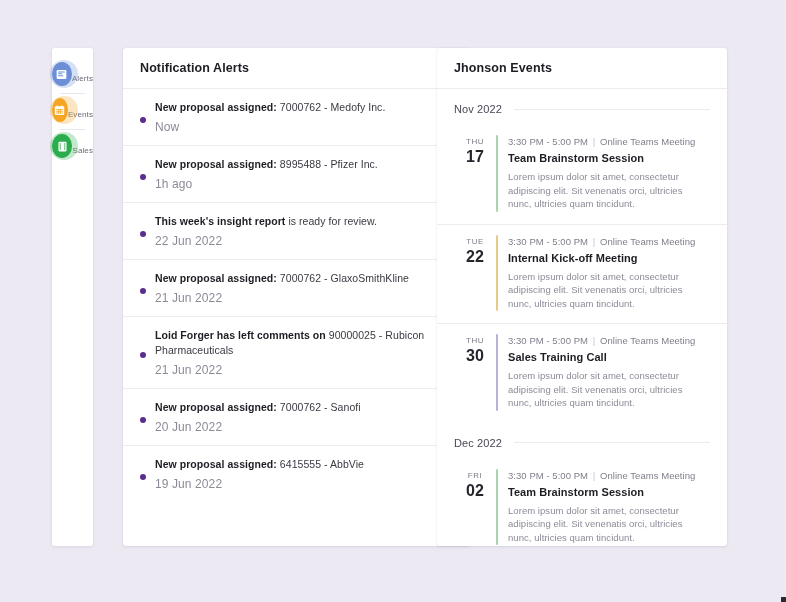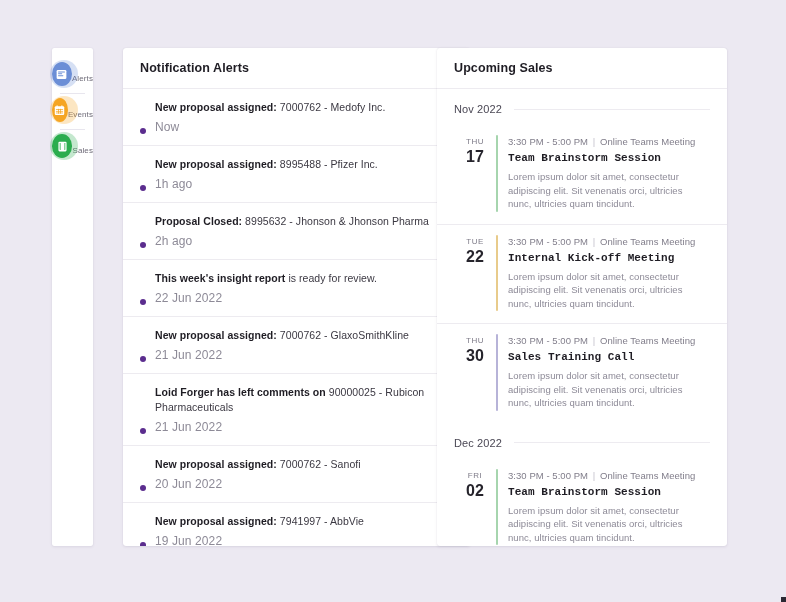--- a/index.html
+++ b/index.html
@@ -65,21 +65,21 @@
     font-size: 12.5px; font-weight: bold; color: #1F1D24;
     letter-spacing: .1px;
   }
 
   
   .alerts-card { left: 123px; width: 347px; height: 498px; }
   .alerts-body { height: 457px; overflow: hidden; }
   .alert-row {
     padding: 11px 17px 11px 17px;
     border-bottom: 1px solid #EDEBF0;
-    display: flex; align-items: flex-end; cursor: pointer;
+    display: flex; align-items: center; cursor: pointer;
   }
   .alert-row:last-child { border-bottom: none; }
   .bullet {
     width: 6px; height: 6px; border-radius: 50%;
     background: #5B2D8E; flex: 0 0 6px; margin-top: 5px; margin-right: 9px;
   }
   .alert-main { flex: 1 1 auto; min-width: 0; }
   .alert-text {
     font-size: 10.5px; color: #3B3842; line-height: 15px;
     letter-spacing: .05px;
@@ -119,21 +119,21 @@
     margin-top: 2px; letter-spacing: .2px;
   }
   .event-accent { flex: 0 0 2px; width: 2px; margin: 10px 0 12px 0; border-radius: 1px; }
   .event-info { flex: 1 1 auto; padding: 11px 0 13px 10px; min-width: 0; }
   .ev-meta {
     font-size: 9.5px; color: #807D8A; letter-spacing: .05px;
   }
   .ev-meta .sep { color: #C6C3CE; padding: 0 2px; }
   .ev-title {
     margin-top: 5px; font-size: 11px; font-weight: bold;
-    color: #1F1D24; letter-spacing: .05px; font-family: Liberation Mono, monospace;
+    color: #1F1D24; letter-spacing: .05px;
   }
   .ev-desc {
     margin-top: 6px; font-size: 9.5px; color: #8D8A97;
     line-height: 13.5px; max-width: 176px; letter-spacing: .05px;
   }
 
   .corner-mark {
     position: absolute; right: 0; bottom: 0;
     width: 5px; height: 5px; background: #2B2833;
   }
@@ -204,27 +204,20 @@
         <div class="alert-row">
           <div class="bullet"></div>
           <div class="alert-main">
             <div class="alert-text"><b>New proposal assigned:</b><span> 8995488 - Pfizer Inc.</span></div>
             <div class="alert-time">1h ago</div>
           </div>
         </div>
         <div class="alert-row">
           <div class="bullet"></div>
           <div class="alert-main">
-            <div class="alert-text"><b>Proposal Closed:</b><span> 8995632 - Jhonson &amp; Jhonson Pharma</span></div>
-            <div class="alert-time">2h ago</div>
-          </div>
-        </div>
-        <div class="alert-row">
-          <div class="bullet"></div>
-          <div class="alert-main">
             <div class="alert-text"><b>This week's insight report</b><span> is ready for review.</span></div>
             <div class="alert-time">22 Jun 2022</div>
           </div>
         </div>
         <div class="alert-row">
           <div class="bullet"></div>
           <div class="alert-main">
             <div class="alert-text"><b>New proposal assigned:</b><span> 7000762 - GlaxoSmithKline</span></div>
             <div class="alert-time">21 Jun 2022</div>
           </div>
@@ -239,30 +232,30 @@
         <div class="alert-row">
           <div class="bullet"></div>
           <div class="alert-main">
             <div class="alert-text"><b>New proposal assigned:</b><span> 7000762 - Sanofi</span></div>
             <div class="alert-time">20 Jun 2022</div>
           </div>
         </div>
         <div class="alert-row">
           <div class="bullet"></div>
           <div class="alert-main">
-            <div class="alert-text"><b>New proposal assigned:</b><span> 7941997 - AbbVie</span></div>
+            <div class="alert-text"><b>New proposal assigned:</b><span> 6415555 - AbbVie</span></div>
             <div class="alert-time">19 Jun 2022</div>
           </div>
         </div>
       </div>
   </div>
 
   <div class="card events-card">
     <div class="card-header">
-      <div class="card-title">Upcoming Sales</div>
+      <div class="card-title">Jhonson Events</div>
     </div>
     <div class="events-body" id="events-list">
         <div class="month-row">
           <div class="month-label">Nov 2022</div>
           <div class="month-rule"></div>
         </div>
         <div class="event-row">
           <div class="event-date">
             <div class="ev-dow">THU</div>
             <div class="ev-day">17</div>

